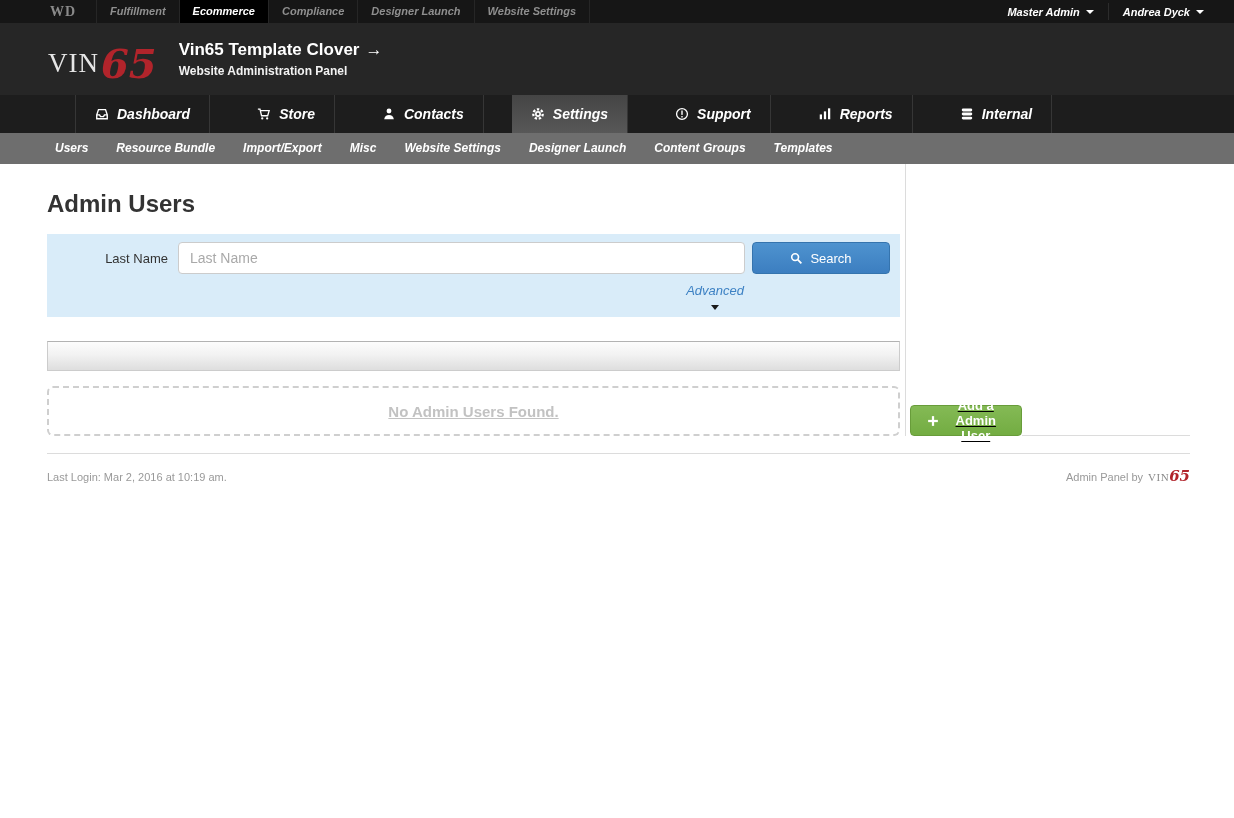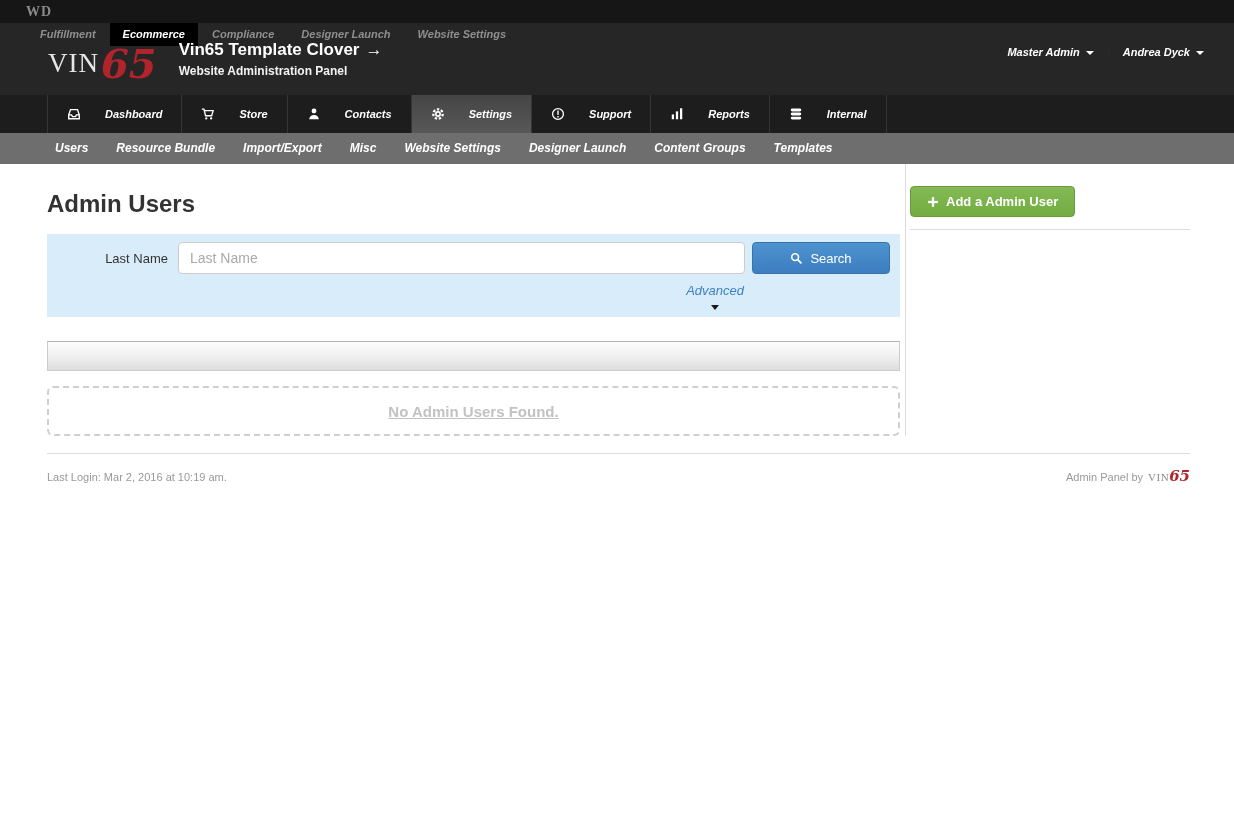--- a/index.html
+++ b/index.html
@@ -1,21 +1,21 @@
 <!DOCTYPE html>
 <html><head>
 <meta charset="utf-8">
 <style>
   * { box-sizing: border-box; margin: 0; padding: 0; }
   html,body { width:1234px; height:818px; }
   body { background:#fff; font-family:"Liberation Sans",sans-serif; overflow:hidden; }
   a { text-decoration:none; cursor:pointer;font-style:italic; }
 
   
-  .topbar { height:23px; background:#161616; display:flex; align-items:stretch; padding-left:16px;flex-direction:column; }
+  .topbar { height:23px; background:#161616; display:flex; align-items:stretch; padding-left:40px; }
   .wd-logo { width:46px; text-align:center; line-height:23px; color:#8a8a8a;
              font-family:"Liberation Serif",serif; font-weight:bold; font-size:14px; letter-spacing:1px; }
   .topbar-tabs { display:flex; margin-left:10px; }
   .toptab { line-height:23px; padding:0 13px; font-size:11px; font-weight:bold; color:#8f8f8f;
             border-left:1px solid #262626; }
   .topbar-tabs .toptab:last-child { border-right:1px solid #262626; }
   .toptab.active { background:#000; color:#fff; }
   .topbar-right { margin-left:auto; display:flex; align-items:stretch; padding-right:16px; }
   .topmenu { display:flex; align-items:center; gap:6px; padding:0 14px; color:#fff;
              font-size:11px; font-weight:bold; }
@@ -29,37 +29,37 @@
   .logo-vin { font-family:"Liberation Serif",serif; color:#e6e6e6; font-size:27px; letter-spacing:1px; }
   .logo-65 { font-family:"DejaVu Serif",serif; font-style:italic; font-weight:bold; color:#b1242b;
              font-size:40px; margin-left:2px; line-height:0.9; position:relative; top:6px; }
   .titles { margin-left:22px; }
   .site-title { color:#fff; font-weight:bold; font-size:17px; }
   .site-title .arrow { margin-left:6px; font-weight:normal; }
   .site-subtitle { color:#f2f2f2; font-weight:bold; font-size:12px; margin-top:4px; }
 
   
   .mainnav { height:38px; background:#1d1d1d; display:flex; padding-left:47px; }
-  .mainnav-item { display:flex; align-items:center; gap:24px; padding:0 19px; color:#fff;
-                  font-weight:bold; font-size:11px; border-right:1px solid #363636; }
+  .mainnav-item { display:flex; align-items:center; gap:8px; padding:0 19px; color:#fff;
+                  font-weight:bold; font-size:14px; border-right:1px solid #363636;margin-left:28px; }
   .mainnav-item:first-child { border-left:1px solid #363636; }
   .mainnav-item.active { background:linear-gradient(180deg,#454545,#585858); }
   .nav-icon { display:flex; align-items:center; }
   .nav-icon svg { width:14px; height:14px; display:block; }
 
   
   .subnav { height:31px; background:#6e6e6e; display:flex; align-items:center; padding-left:41px; }
   .subnav-item { padding:0 14px; line-height:31px; color:#fff; font-weight:bold; font-size:12px; }
 
   
   .content { padding:0 44px 0 47px; }
   .columns { display:flex; min-height:266px; }
   .left-col { width:853px; }
   .col-divider { width:1px; background:#dcdcdc; margin-left:5px; }
-  .right-col { flex:1; padding:22px 0 0 4px; display:flex; flex-direction:column; align-items:flex-start; }
+  .right-col { flex:1; padding:22px 0 0 4px; display:flex; flex-direction:row; align-items:flex-end;text-decoration:underline; }
 
   h1.page-title { margin:26px 0 16px; font-size:24px; font-weight:bold; color:#333; }
 
   .search-panel { background:#d9ecf9; border-radius:0; padding:8px 10px 4px; }
   .search-row { display:flex; align-items:center; }
   .search-row label { width:121px; text-align:right; padding-right:10px; font-size:13px; color:#333; }
   .search-row input { width:567px; height:32px; border:1px solid #ccc; border-radius:4px;
                       padding:0 11px; font-size:14px; color:#555; font-family:"Liberation Sans",sans-serif; outline:none; }
   .search-row input::placeholder { color:#a9a9a9; }
   .search-btn { margin-left:7px; width:138px; height:32px; border:1px solid #3574ae; border-radius:4px;

